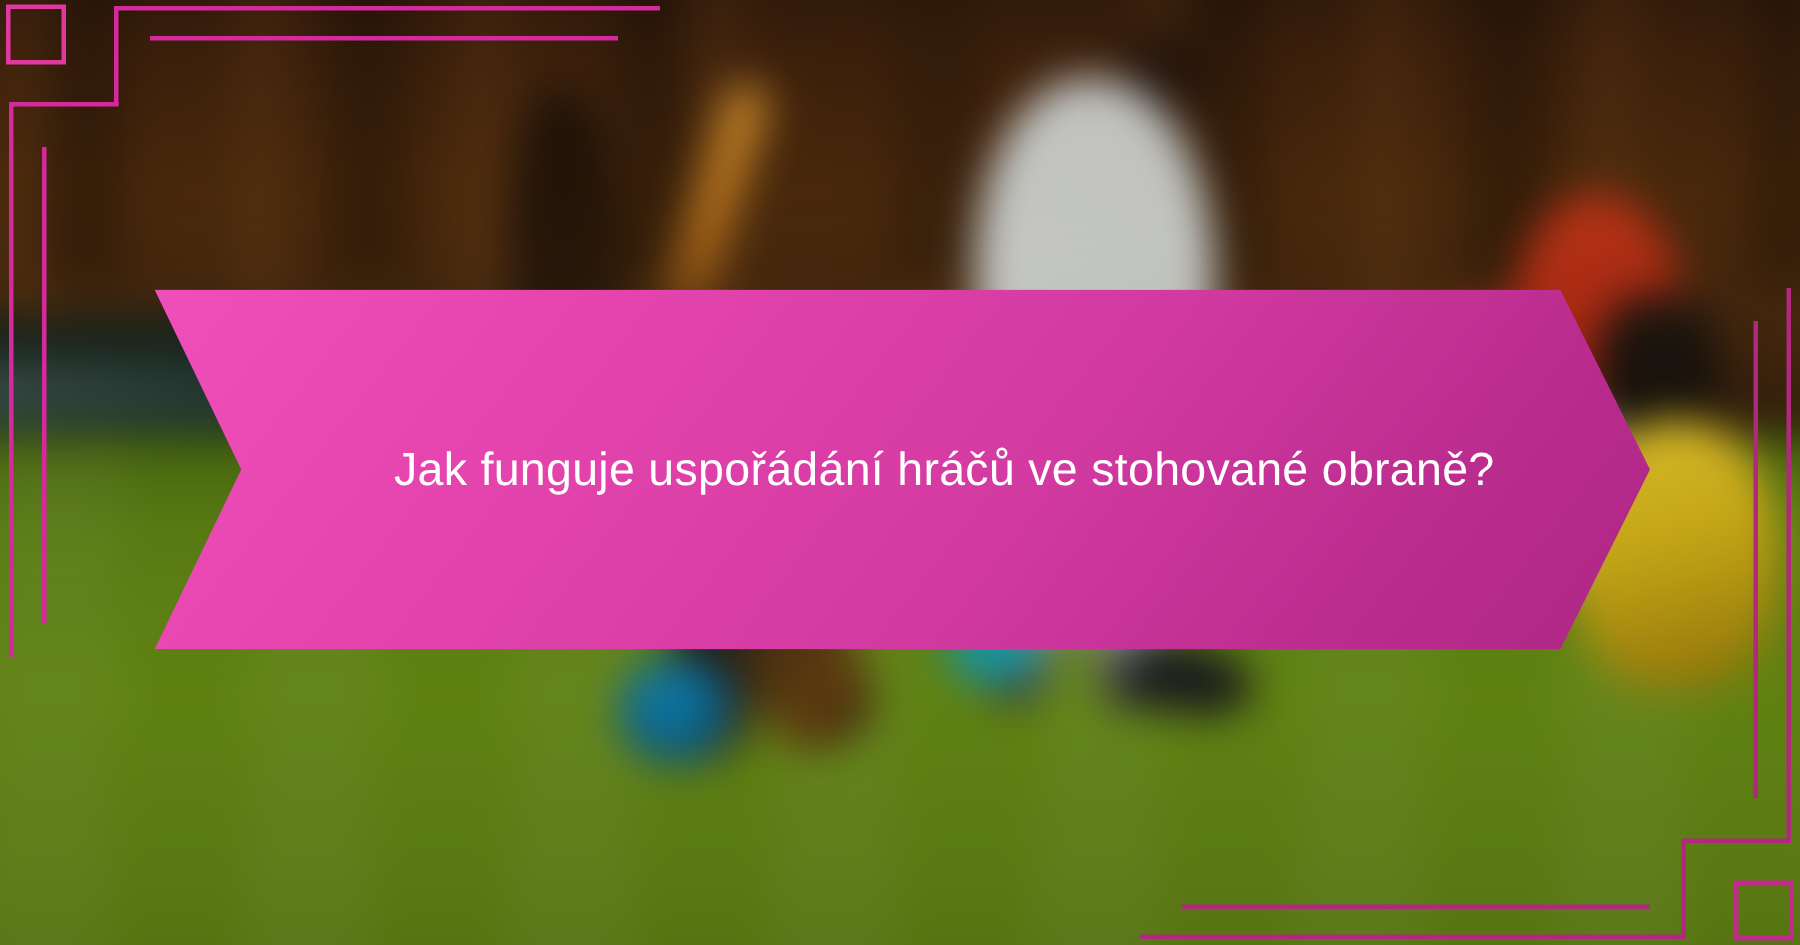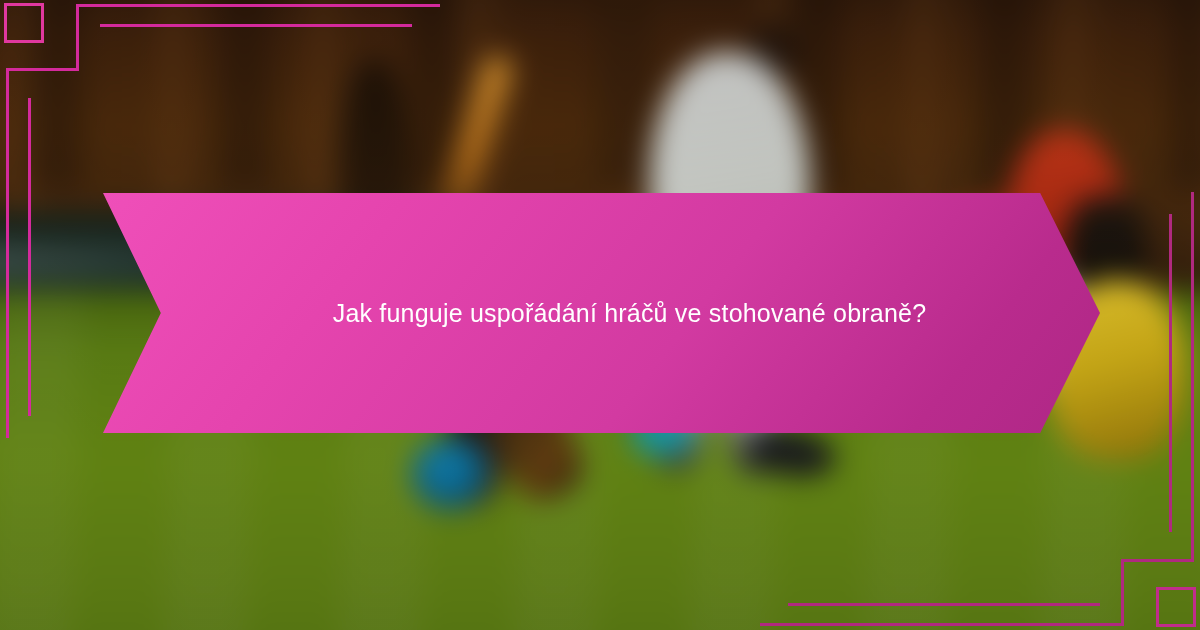--- a/index.html
+++ b/index.html
@@ -245,21 +245,21 @@
   }
   .ribbon-inner {
     width: 760px;
     padding-left: 56px;
     text-align: center;
   }
   .ribbon-title {
     margin: 0;
     color: #ffffff;
     font-family: "Liberation Sans", sans-serif;
-    font-size: 25px;
+    font-size: 31px;
     font-weight: 400;
     line-height: 1.52;
     letter-spacing: .2px;
     text-rendering: optimizeLegibility;
   }
 </style>
 </head>
 <body>
 
 <div id="stage">

